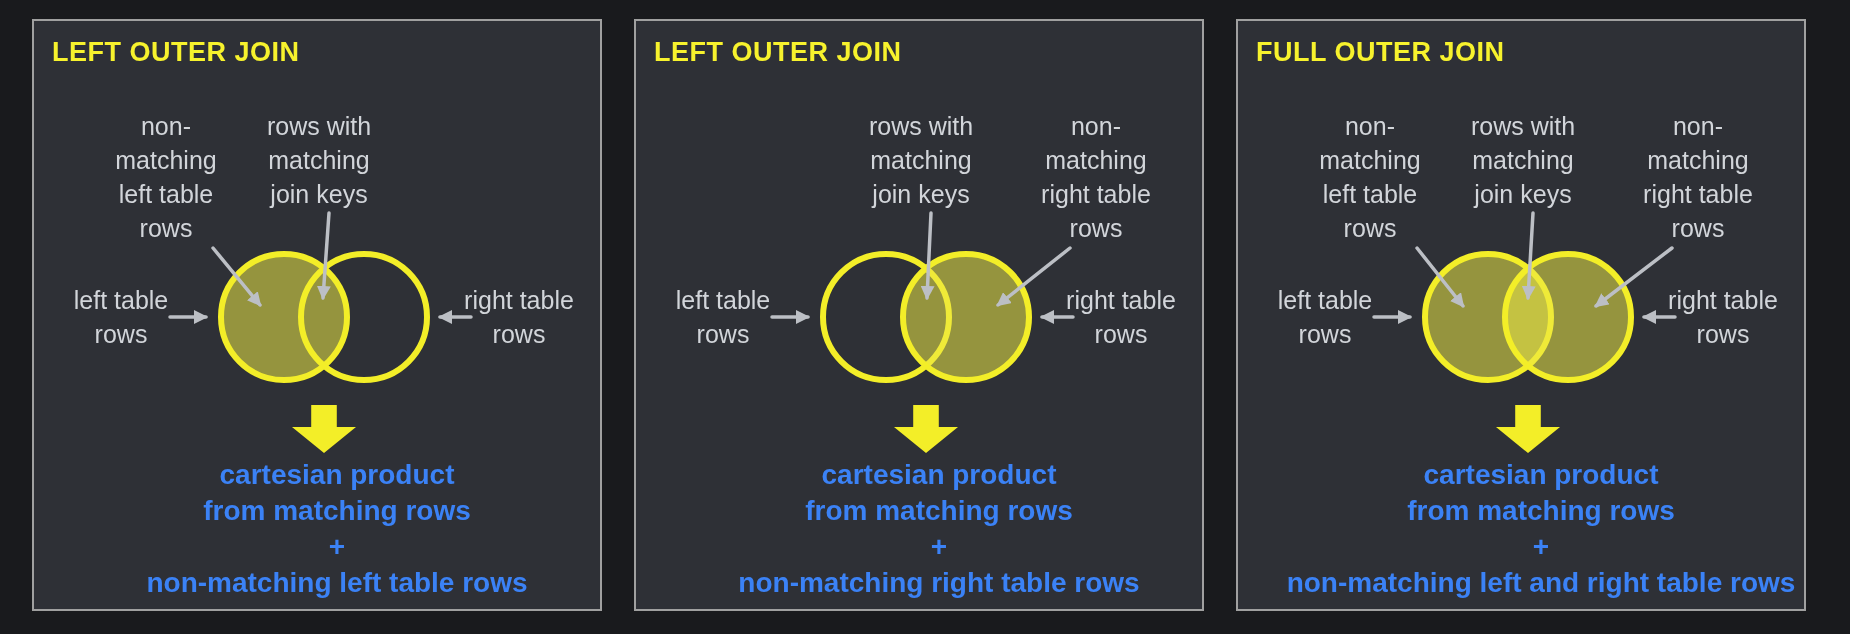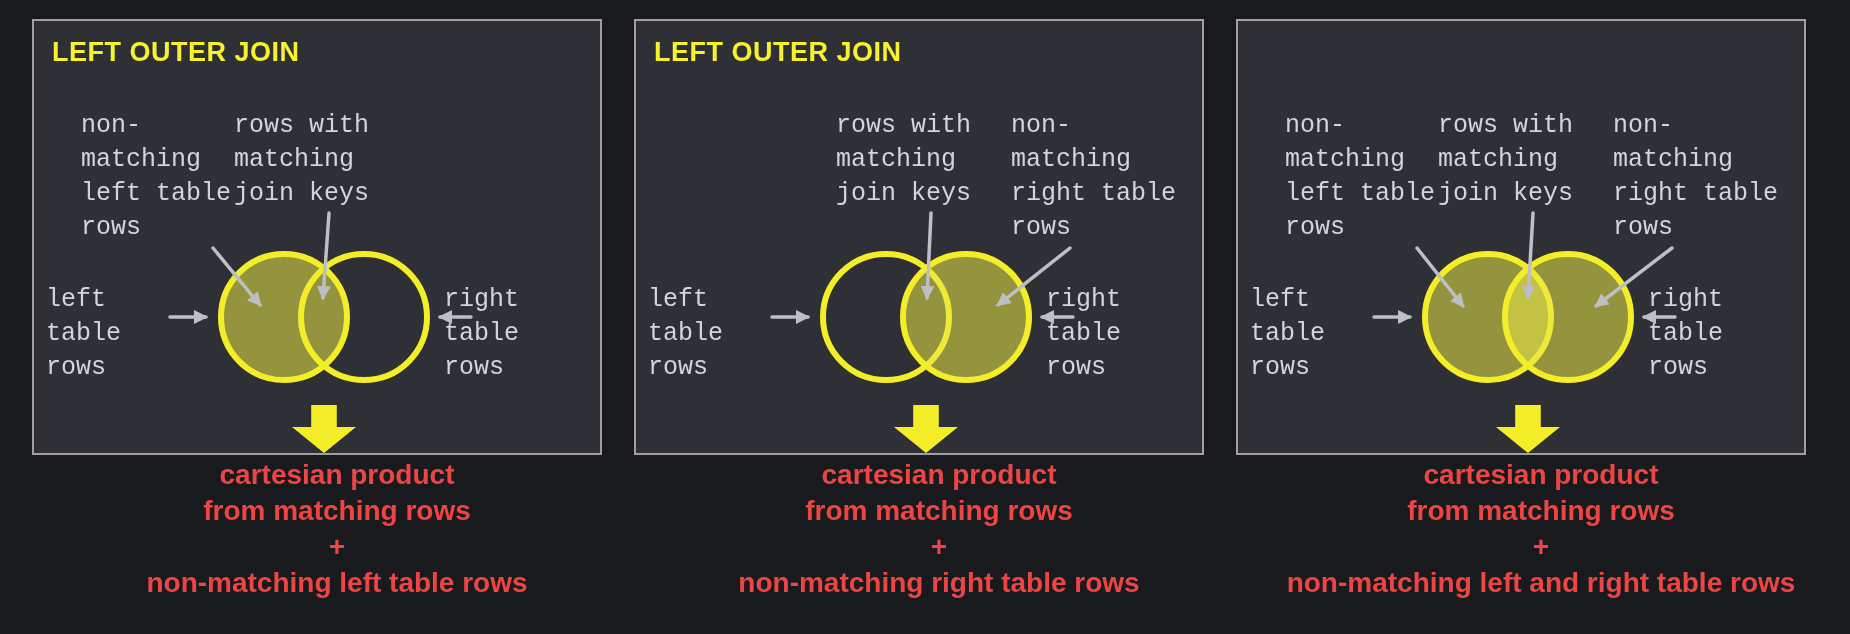--- a/index.html
+++ b/index.html
@@ -4,30 +4,30 @@
 <style>
   * { margin:0; padding:0; box-sizing:border-box; }
   html,body { width:1850px; height:634px; }
   body {
     background:#191a1d;
     font-family:"Liberation Sans", sans-serif;
     overflow:hidden;
   }
   .board { display:flex; gap:32px; padding:19px 0 0 32px; }
   .panel {
-    position:relative; width:570px; height:436px;
+    position:relative; width:570px; height:592px;
     background:#2e3036; border:2px solid #a0a0a0;
   }
   .title {
     position:absolute; top:16px; left:18px;
     font-size:27px; font-weight:bold; color:#f7f22d; letter-spacing:.5px;
   }
   .label {
     position:absolute; color:#d2d5da; font-size:25px; line-height:34px;
-    white-space:pre-line;font-family:Liberation Mono, monospace;
+    text-align:center; white-space:pre-line;
   }
   .tl { left:47px;  width:170px; top:88px; }
   .tc { left:200px; width:170px; top:88px; }
   .tr { left:375px; width:170px; top:88px; }
   .sl { left:12px;  width:150px; top:262px; }
   .sr { left:410px; width:150px; top:262px; }
   .circle {
     position:absolute; width:132px; height:132px; border-radius:50%;
     border:6px solid #f3ee28; top:230px;
   }
@@ -35,21 +35,21 @@
   .circle.right { left:264px; }
   .circle.filled { background:rgba(235,232,70,0.55); }
   .arrows { position:absolute; left:0; top:0; width:570px; height:592px; pointer-events:none; }
   .down-arrow {
     position:absolute; left:258px; top:384px; width:64px; height:48px;
     background:#f3ee28;
     clip-path:polygon(30% 0, 70% 0, 70% 46%, 100% 46%, 50% 100%, 0 46%, 30% 46%);
   }
   .result {
     position:absolute; left:0; right:0; top:436px; text-align:center;
-    color:#ef4444; font-size:28px; font-weight:bold; line-height:36px;
+    color:#3b82f6; font-size:28px; font-weight:bold; line-height:36px;
     white-space:pre-line;
     padding-left:40px;
   }
 </style>
 </head>
 <body>
 
 <div class="board">
 
   <section class="panel">
@@ -112,20 +112,21 @@
       <line x1="437" y1="296" x2="406" y2="296" stroke="#bcbfc5" stroke-width="3.5" stroke-linecap="round" marker-end="url(#ah1)"></line>
     </svg>
     <div class="down-arrow"></div>
     <div class="result">cartesian product
 from matching rows
 +
 non-matching right table rows</div>
   </section>
 
   <section class="panel">
+    <h2 class="title">FULL OUTER JOIN</h2>
     <div class="label tl">non-
 matching
 left table
 rows</div>
     <div class="label tc">rows with
 matching
 join keys</div>
     <div class="label tr">non-
 matching
 right table

